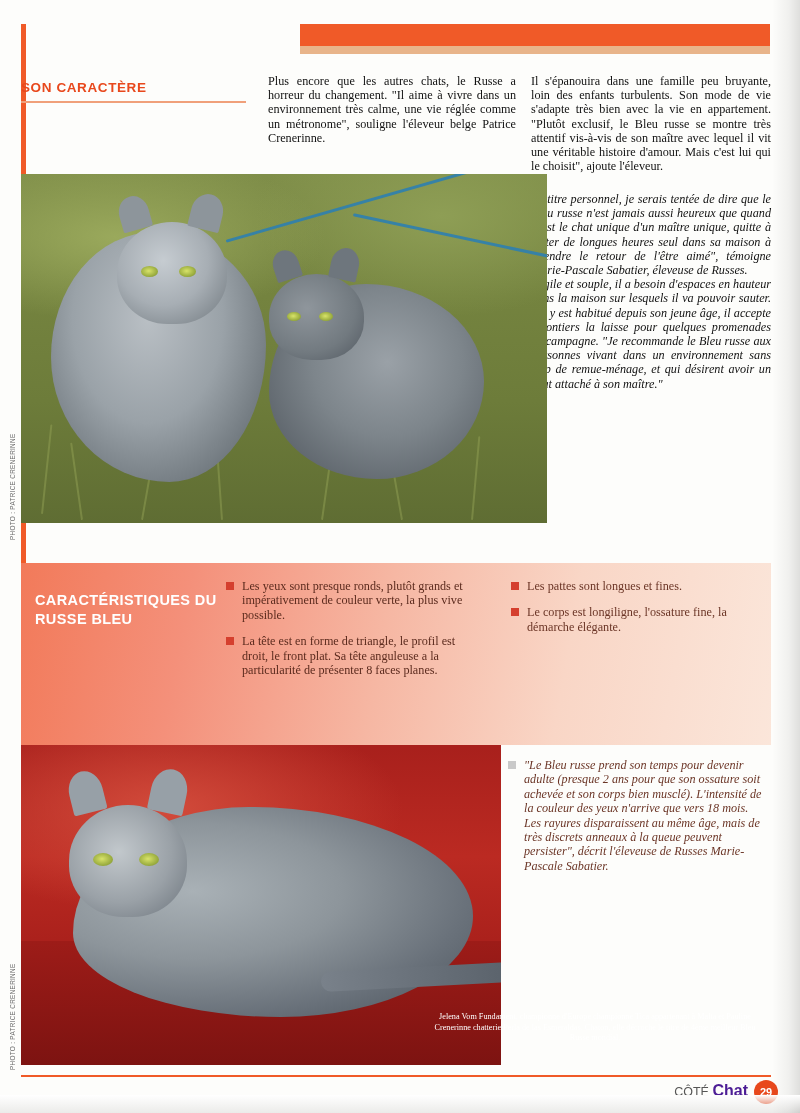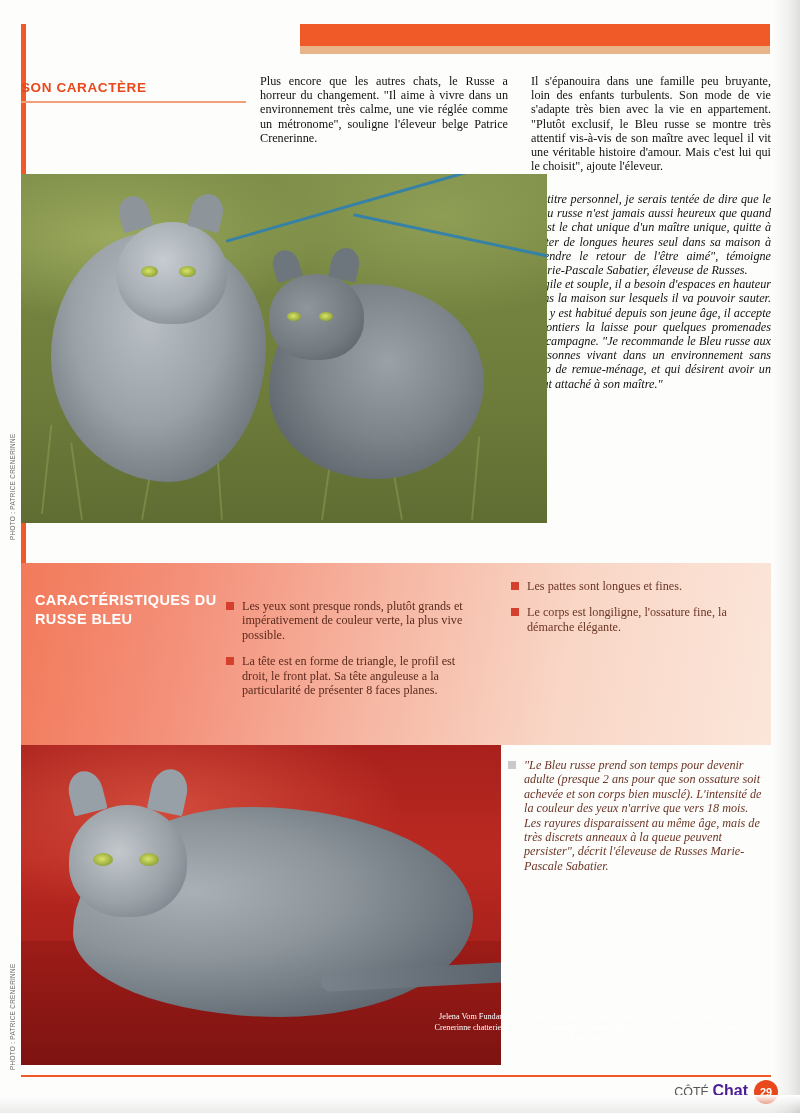--- a/index.html
+++ b/index.html
@@ -12,21 +12,21 @@
   .left-rule{position:absolute;left:21px;top:24px;width:5px;height:1040px;background:#f05a28;}
 
   
   .section-title{position:absolute;left:21px;top:80px;width:230px;color:#e8481c;font-family:"Liberation Sans",sans-serif;font-weight:bold;font-size:13.5px;letter-spacing:.6px;}
   .title-rule{position:absolute;left:21px;top:101px;width:225px;height:2px;background:#f0a07a;}
 
   .standfirst{position:absolute;left:21px;top:122px;width:232px;font-size:13.5px;line-height:16.5px;color:#111;}
 
   
   .col{position:absolute;font-size:12.2px;line-height:14.2px;text-align:justify;color:#111;}
-  .col2{left:260px;top:74px;width:248px;}
+  .col2{left:268px;top:74px;width:248px;}
   .col3{left:531px;top:74px;width:240px;}
   .col3b{left:531px;top:192px;width:240px;}
 
   
   .photo1{position:absolute;left:21px;top:174px;width:526px;height:349px;overflow:hidden;background:#6b7a3a;}
   .ph1-sky{position:absolute;left:0;top:0;width:100%;height:100%;
     background:
       radial-gradient(ellipse 300px 120px at 18% 18%, #9aa95c 0%, rgba(154,169,92,0) 70%),
       radial-gradient(ellipse 260px 140px at 80% 12%, #8e9e55 0%, rgba(142,158,85,0) 72%),
       linear-gradient(#7f8e49 0%, #74833f 35%, #6d7c3a 65%, #5f6d33 100%);}
@@ -44,21 +44,21 @@
     background:radial-gradient(ellipse at 40% 40%, #8f969c 0%, #727a80 60%, #515860 100%);border-radius:50% 50% 45% 45%;}
   .leash{position:absolute;background:#2e7fb0;height:3px;border-radius:2px;opacity:.9;}
   .caption1{position:absolute;left:21px;top:520px;width:526px;height:14px;background:#ffffff;color:#111;font-size:8.4px;line-height:14px;text-align:center;font-family:"Liberation Serif",serif;}
   .credit1{position:absolute;left:9px;top:420px;width:14px;height:120px;color:#6b6b6b;font-size:6.4px;writing-mode:vertical-rl;transform:rotate(180deg);letter-spacing:.3px;font-family:"Liberation Sans",sans-serif;}
 
   
   .carac{position:absolute;left:21px;top:563px;width:750px;height:182px;
     background:linear-gradient(100deg,#f27a5a 0%, #f4907a 22%, #f6b7a3 48%, #f9d6c6 72%, #fbe6da 100%);}
   .carac h2{position:absolute;left:14px;top:28px;width:185px;margin:0;color:#ffffff;font-family:"Liberation Sans",sans-serif;font-size:14.5px;line-height:19px;font-weight:bold;letter-spacing:.4px;}
   .bullets{position:absolute;font-size:12.2px;line-height:14.4px;color:#5c2b1e;}
-  .bcolA{left:205px;top:16px;width:255px;margin-top:20px;}
+  .bcolA{left:205px;top:16px;width:255px;}
   .bcolB{left:490px;top:16px;width:250px;}
   .bitem{position:relative;padding-left:16px;margin-bottom:12px;}
   .bitem:before{content:"";position:absolute;left:0;top:3px;width:8px;height:8px;background:#d53f2e;}
   .bcolB .bitem{color:#6b3526;}
 
   
   .photo2{position:absolute;left:21px;top:745px;width:480px;height:320px;overflow:hidden;background:#b3241f;}
   .ph2-bg{position:absolute;inset:0;background:
       radial-gradient(ellipse 340px 150px at 30% 20%, #d24b3b 0%, rgba(210,75,59,0) 70%),
       linear-gradient(#a8201c 0%, #bb2a22 35%, #a51e1a 70%, #8e1714 100%);}

